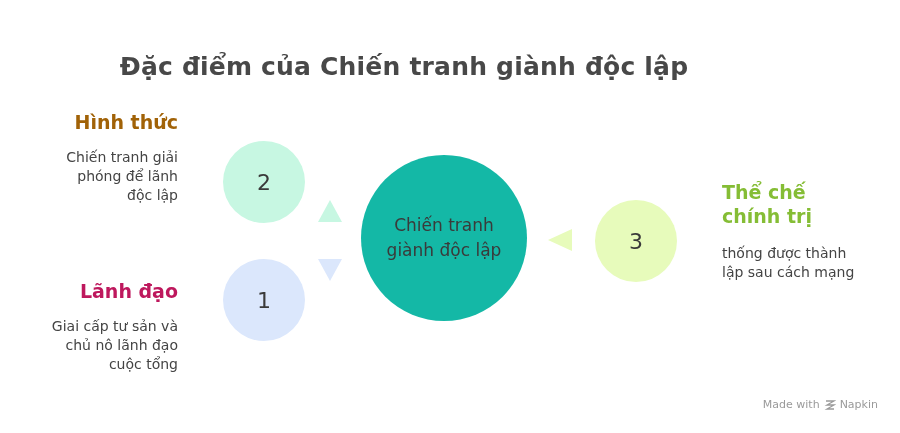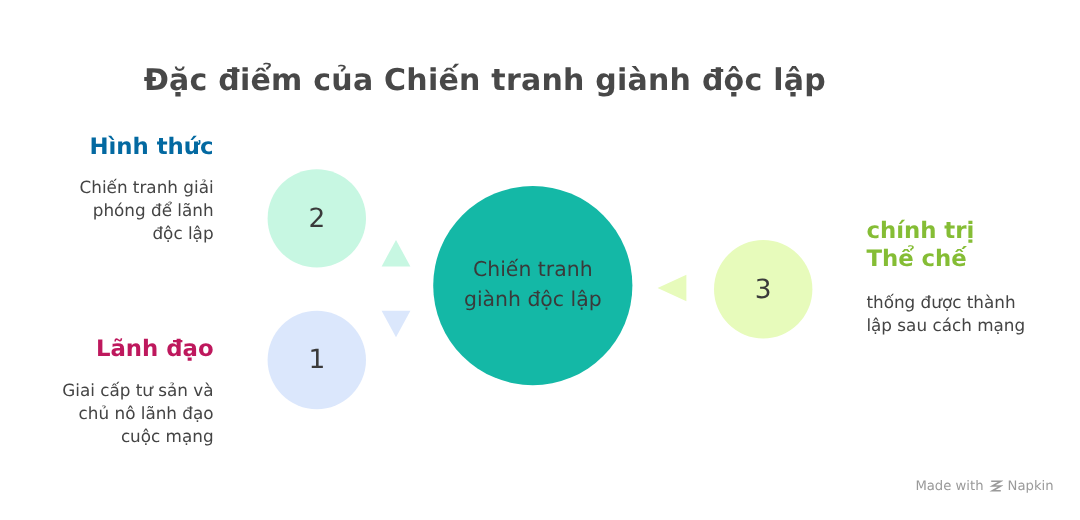--- a/index.html
+++ b/index.html
@@ -16,35 +16,35 @@
     .center-label { font-size:17px; line-height:25px; width:140px; }
     svg.tri { position:absolute; overflow:visible; }
     .footer { position:absolute; right:22px; top:398px; font-size:11px; color:#9a9a9a;
       display:flex; align-items:center; gap:4px;padding-left:16px; }
   </style>
 </head>
 <body>
 
 <div class="title">Đặc điểm của Chiến tranh giành độc lập</div>
 
-<div class="heading right-align" style="left: 40px; top: 110px; width: 138px; color: #0369a1;">Hình thức</div>
+<div class="heading right-align" style="left: 40px; top: 110px; width: 138px; color: #a16207;">Hình thức</div>
 <div class="desc right-align" style="left:30px; top:148px; width:148px;">
   <div>Chiến tranh giải</div>
   <div>phóng để lãnh</div>
   <div>độc lập</div>
 </div>
 <div class="circle num" style="left:223px; top:141px; width:82px; height:82px; background:#c7f7e2;">
   <span>2</span>
 </div>
 
 <div class="heading right-align" style="left: 40px; top: 279px; width: 138px; color: #be185d; text-align: right;">Lãnh đạo</div>
 <div class="desc right-align" style="left:20px; top:317px; width:158px;">
   <div>Giai cấp tư sản và</div>
   <div>chủ nô lãnh đạo</div>
-  <div>cuộc mạng</div>
+  <div>cuộc tổng</div>
 </div>
 <div class="circle num" style="left:223px; top:259px; width:82px; height:82px; background:#dbe7fc;">
   <span>1</span>
 </div>
 
 <svg class="tri" style="left:318px; top:200px;" width="24" height="22">
   <polygon points="12,0 24,22 0,22" fill="#c7f7e2"></polygon>
 </svg>
 <svg class="tri" style="left:318px; top:259px;" width="24" height="22">
   <polygon points="0,0 24,0 12,22" fill="#dbe7fc"></polygon>
@@ -54,22 +54,22 @@
 </svg>
 
 <div class="circle" style="left:361px; top:155px; width:166px; height:166px; background:#14b8a6;">
   <div class="center-label">Chiến tranh giành độc lập</div>
 </div>
 
 <div class="circle num" style="left:595px; top:200px; width:82px; height:82px; background:#e7fbbb;">
   <span>3</span>
 </div>
 <div class="heading" style="left:722px; top:180px; width:150px; color:#85bd35;">
+  <div>Thể chế</div>
   <div>chính trị</div>
-  <div>Thể chế</div>
 </div>
 <div class="desc" style="left:722px; top:244px; width:160px;">
   <div>thống được thành</div>
   <div>lập sau cách mạng</div>
 </div>
 
 <div class="footer">
   <span>Made with</span>
   <svg width="12" height="12" viewBox="0 0 12 12">
     <path d="M2 2 L10 2 L3 6 L10 6 L3 10 L10 10" stroke="#9a9a9a" stroke-width="1.3" fill="none"></path>

